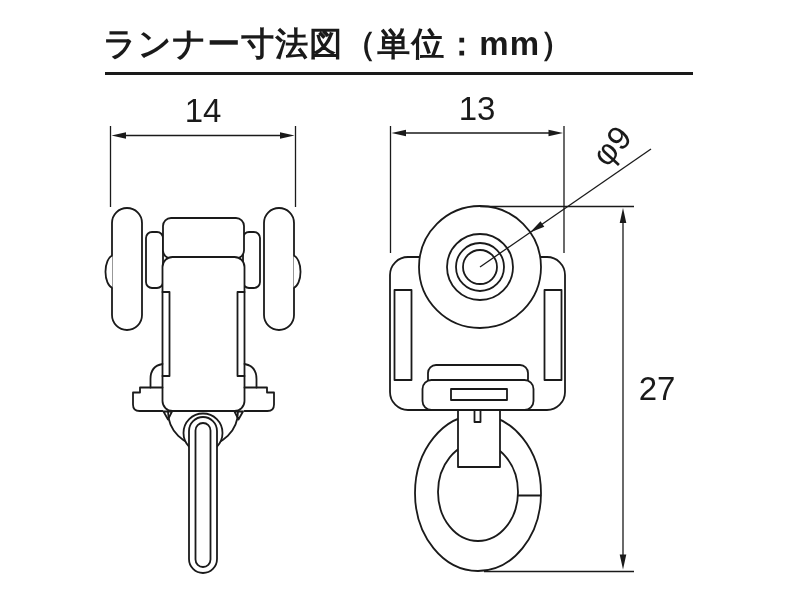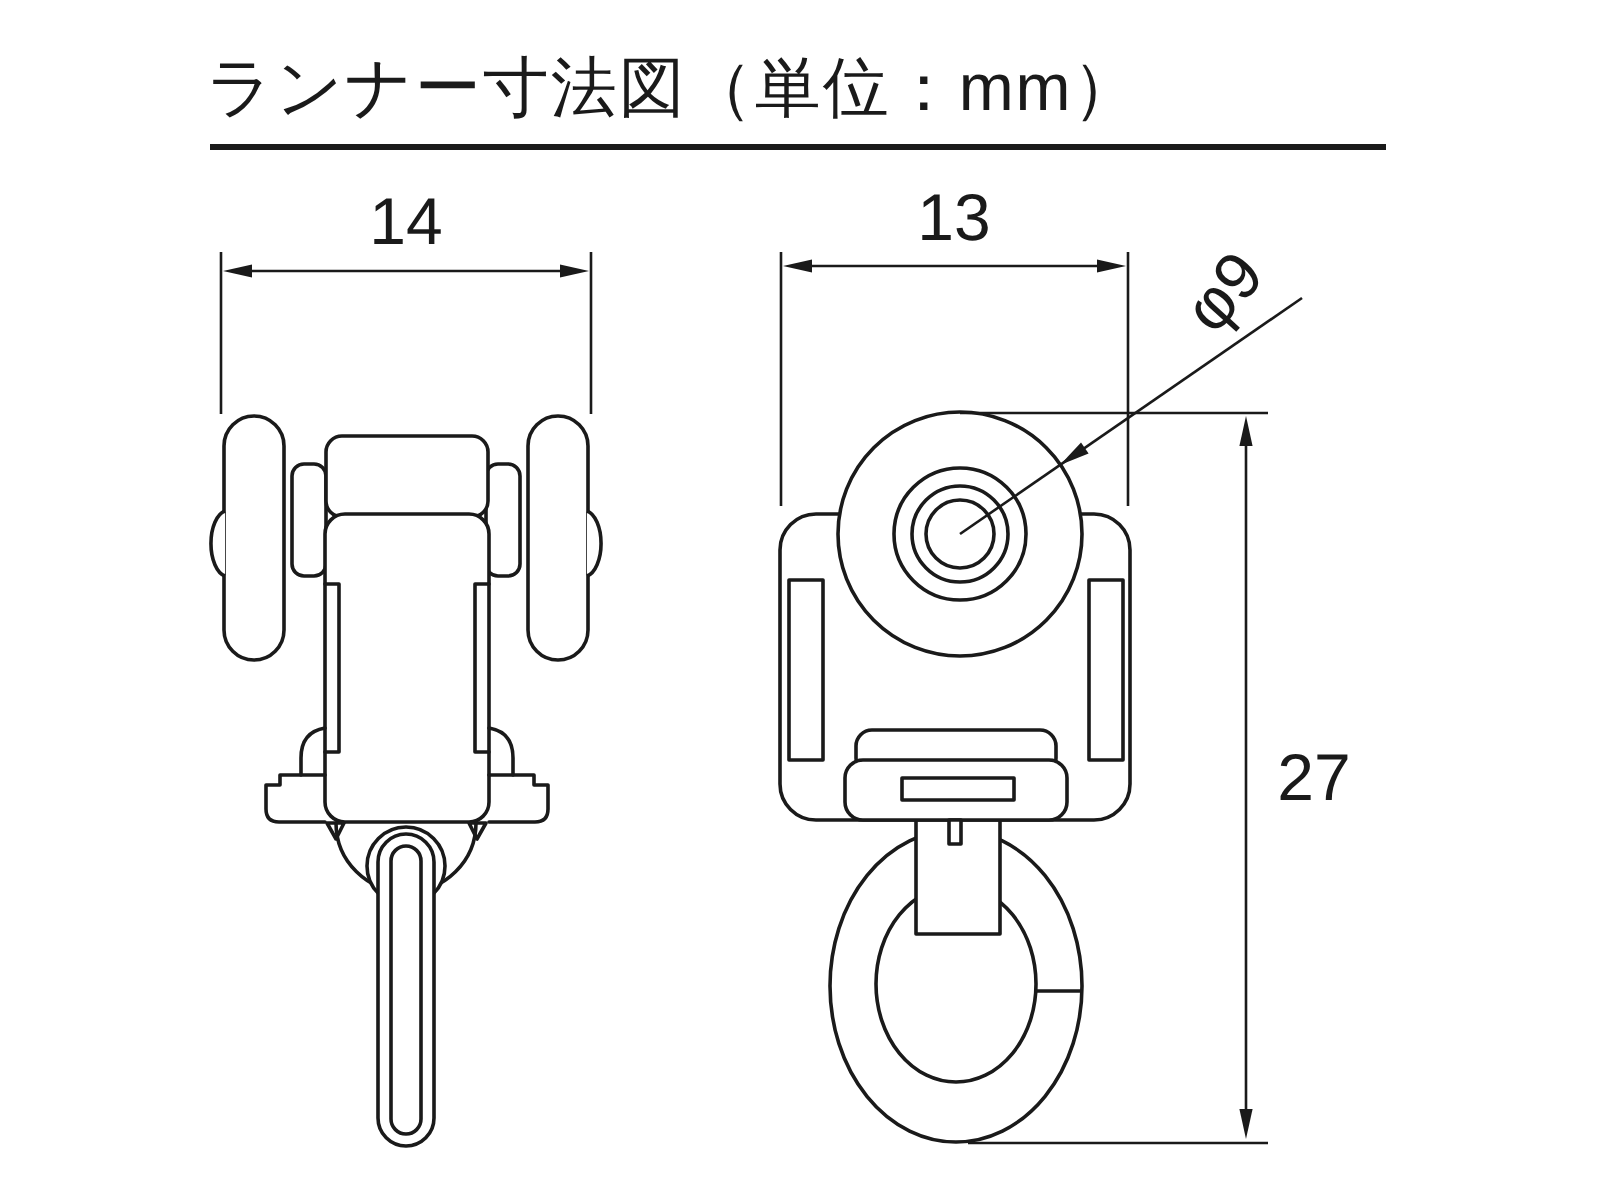--- a/index.html
+++ b/index.html
@@ -2,21 +2,21 @@
 <html><head>
 <meta charset="utf-8">
 <style>
   html,body{margin:0;padding:0;background:#fff;}
   .stage{
     position:relative;width:800px;height:600px;background:#fff;overflow:hidden;
     font-family:"Liberation Sans",sans-serif;
   }
   .title{
     position:absolute;left:103px;top:25px;font-size:33px;line-height:38px;
-    color:#1a1a1a;letter-spacing:1px;white-space:nowrap;font-weight:400;
+    color:#1a1a1a;letter-spacing:1px;white-space:nowrap;font-weight:700;
   }
   .rule{position:absolute;left:105px;top:72px;width:588px;height:2.5px;background:#1a1a1a;}
   svg{position:absolute;left:0;top:0;}
   .ol{fill:#ffffff;stroke:#1a1a1a;stroke-width:1.8;stroke-linejoin:round;}
   .ln{fill:none;stroke:#1a1a1a;stroke-width:1.8;stroke-linejoin:round;stroke-linecap:round;}
   .dim{fill:none;stroke:#1a1a1a;stroke-width:1.3;}
   .ah{fill:#1a1a1a;stroke:none;}
   .dtxt{font-family:"Liberation Sans",sans-serif;font-size:33px;fill:#1a1a1a;}
 </style>
 </head>

